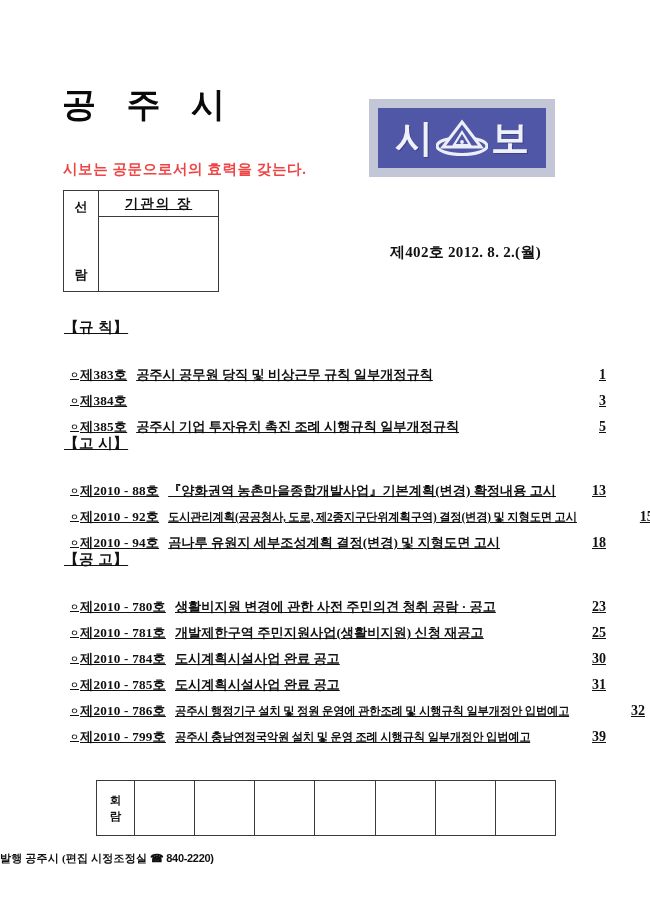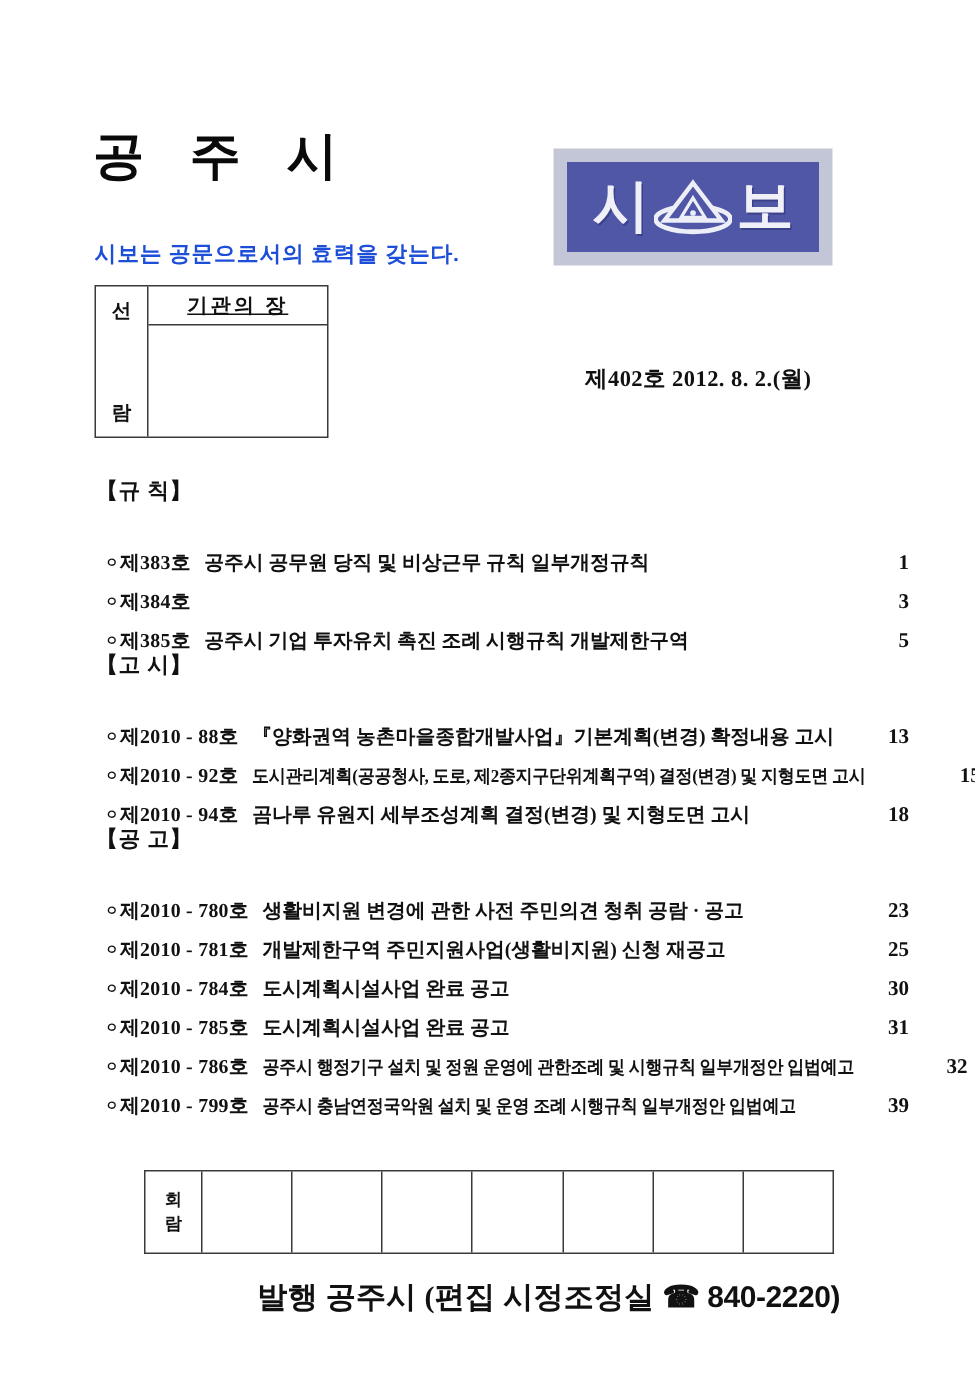--- a/index.html
+++ b/index.html
@@ -35,21 +35,21 @@
     color: #0a0a0a;
   }
   #tagline {
     position: absolute;
     left: 63px;
     top: 160px;
     font-size: 14.5px;
     font-weight: bold;
     letter-spacing: 0.6px;
     white-space: nowrap;
-    color: #1d4ed8;
+    color: #ef4444;
   }
 
   
   #logo-block {
     position: absolute;
     left: 369px;
     top: 99px;
     width: 186px;
     height: 78px;
     background: #c3c6d6;
@@ -142,20 +142,21 @@
     white-space: nowrap;
     letter-spacing: 0.3px;
   }
 
   
   #toc {
     position: absolute;
     left: 0;
     top: 318px;
     width: 650px;
+    text-decoration: underline;
   }
   .section { margin-bottom: 13px; }
   .section-title {
     font-size: 14.5px;
     font-weight: bold;
     letter-spacing: 0.5px;
     margin-left: 64px;
     margin-bottom: 6px;
   }
   .toc-row {
@@ -246,22 +247,22 @@
     box-sizing: border-box;
   }
   .circ-cell:last-child { border-right: none; }
 
   
   #footer {
     position: absolute;
     left: 0;
     top: 851px;
     width: 560px;
-    text-align: right;
-    font-size: 20px;
+    text-align: left;
+    font-size: 11px;
     font-weight: bold;
     letter-spacing: 0.2px;
   }
   #footer .phone {
     font-family: "Liberation Sans", sans-serif;
     letter-spacing: -0.3px;
   }
 </style>
 </head>
 <body>
@@ -313,21 +314,21 @@
       </div>
       <div class="toc-row">
         <span class="bullet">ㅇ</span>
         <span class="toc-num">제384호</span>
         <span class="leader"></span>
         <span class="toc-page">3</span>
       </div>
       <div class="toc-row">
         <span class="bullet">ㅇ</span>
         <span class="toc-num">제385호</span>
-        <span class="toc-title">공주시 기업 투자유치 촉진 조례 시행규칙 개발제한구역</span>
+        <span class="toc-title">공주시 기업 투자유치 촉진 조례 시행규칙 일부개정규칙</span>
         <span class="leader"></span>
         <span class="toc-page">5</span>
       </div>
     </div>
     <div class="section">
       <div class="section-title">【고  시】</div>
       <div class="toc-row">
         <span class="bullet">ㅇ</span>
         <span class="toc-num">제2010 - 88호</span>
         <span class="toc-title">『양화권역 농촌마을종합개발사업』기본계획(변경) 확정내용 고시</span>

